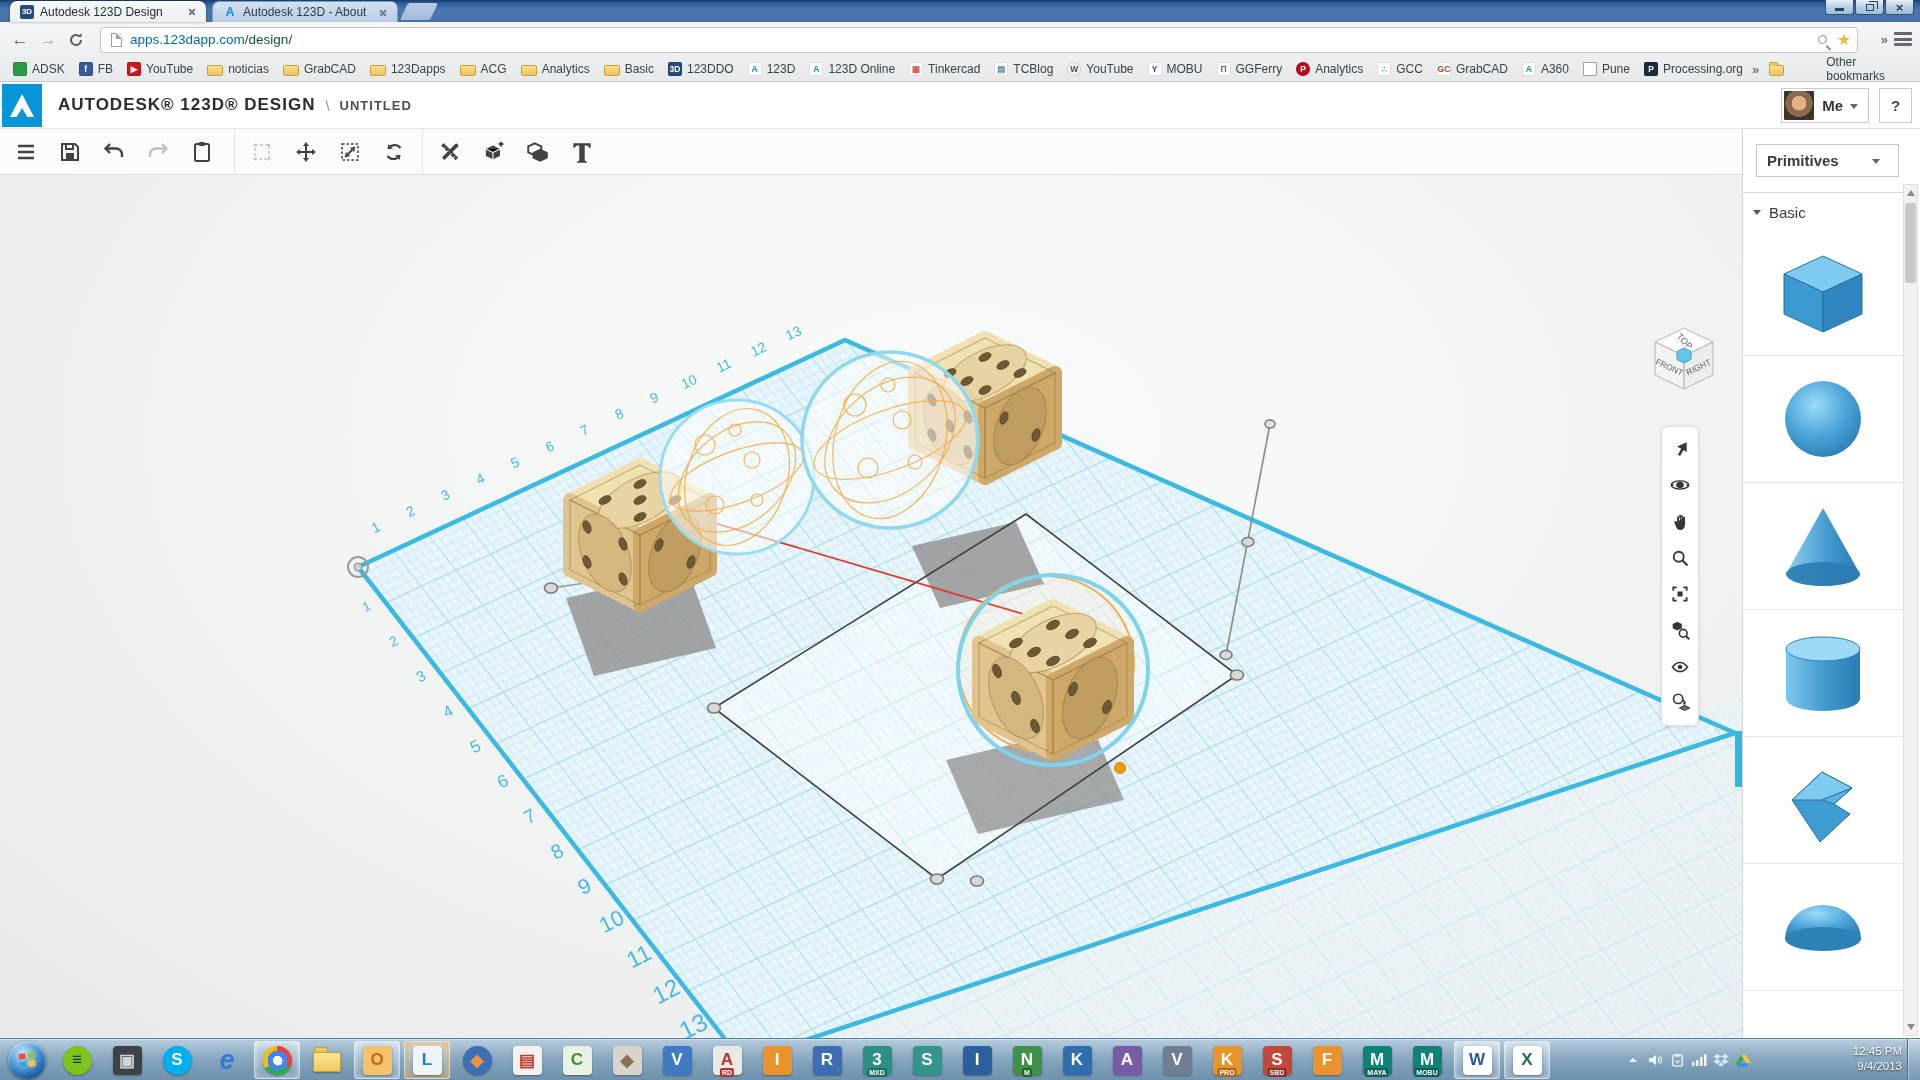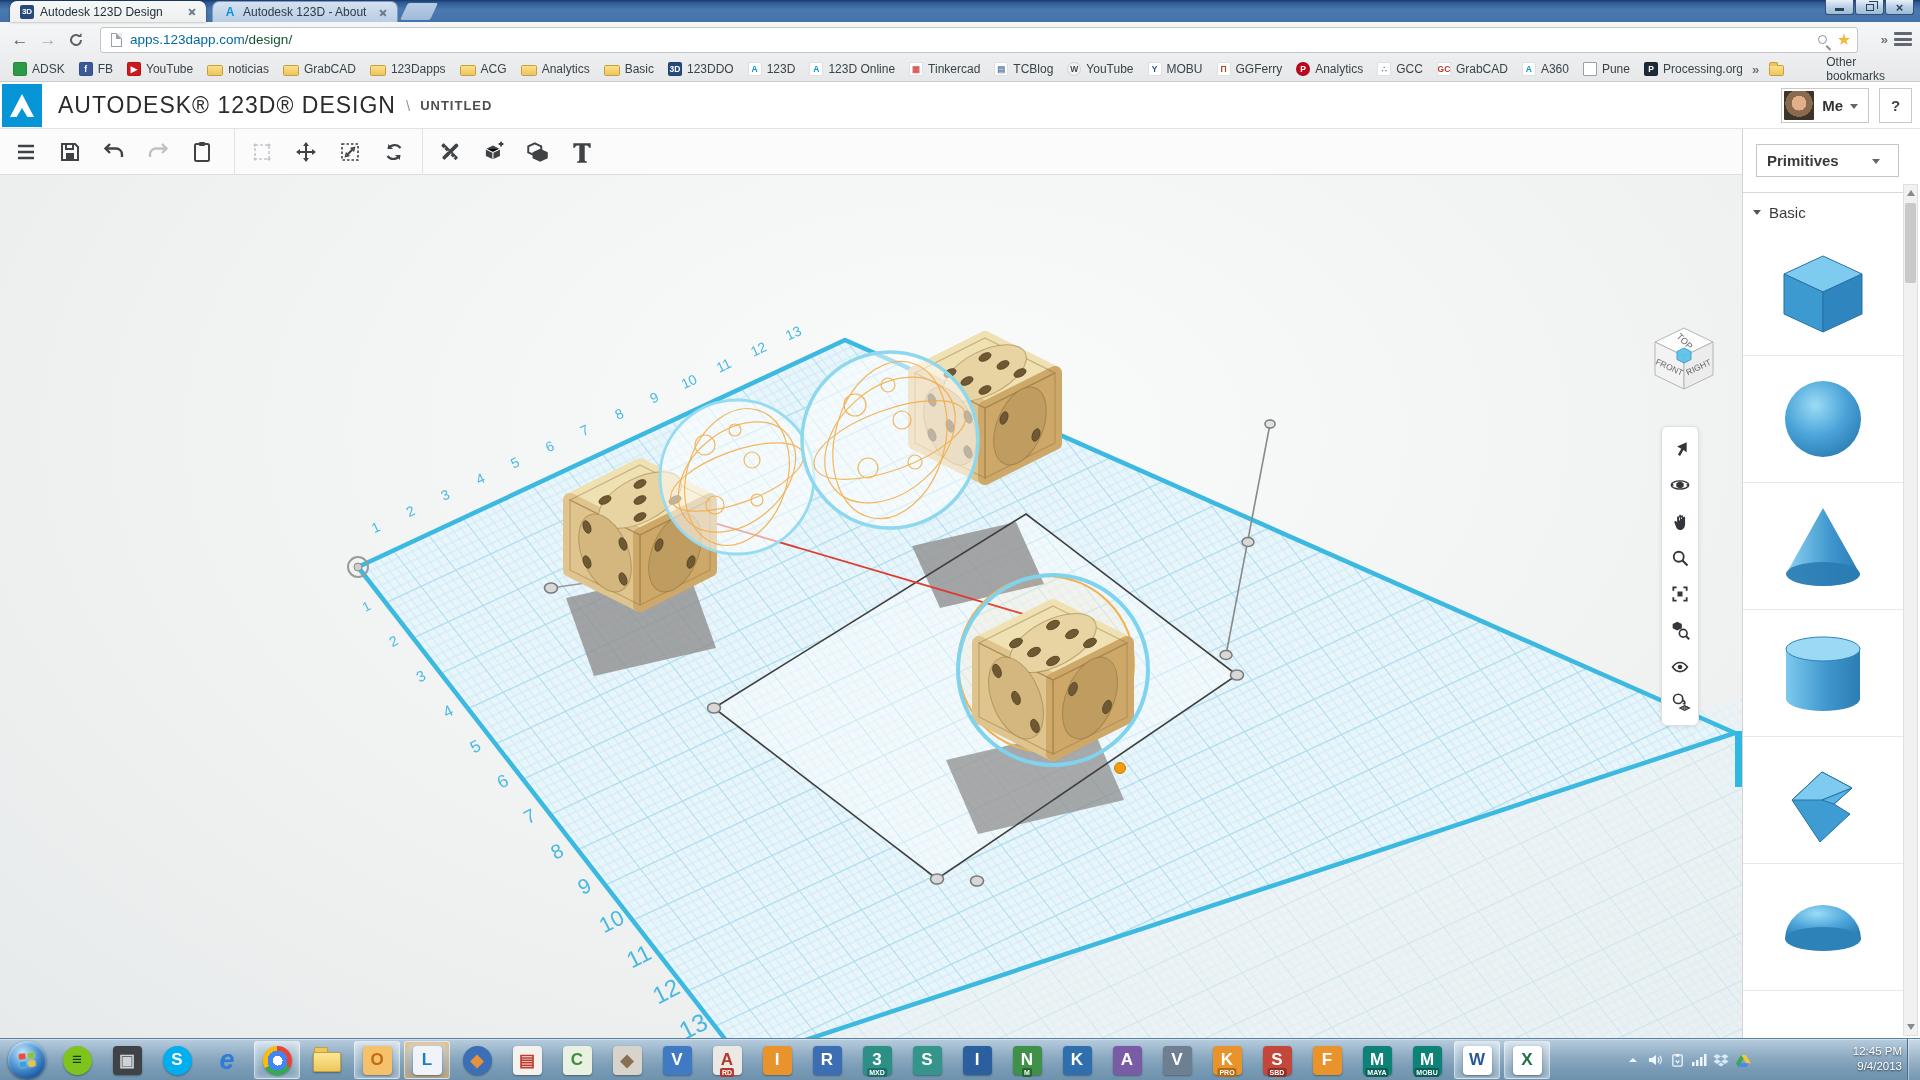--- a/index.html
+++ b/index.html
@@ -81,21 +81,21 @@
   .other-bm .ob-folder { margin-right:6px; }
 
   
   .appheader { position:absolute; left:0; top:82px; width:1920px; height:47px; background:#fff;
     border-bottom:1px solid #e3e3e3; display:flex; align-items:center; }
   .adsk-logo { width:40px; height:43px; background:#0696D7; margin:0 16px 0 2px; position:relative; }
   .adsk-logo::before { content:""; position:absolute; left:8px; top:10px; border-left:12px solid transparent;
     border-right:12px solid transparent; border-bottom:23px solid #fff; }
   .adsk-logo::after { content:""; position:absolute; left:14px; top:24px; border-left:6px solid transparent;
     border-right:6px solid transparent; border-bottom:10px solid #0696D7; }
-  .brand { font-size:23px; font-weight:normal; color:#2b2b2b; letter-spacing:1px; }
+  .brand { font-size:17px; font-weight:bold; color:#2b2b2b; letter-spacing:1px; }
   .brand-sep { color:#9a9a9a; font-size:15px; margin:0 10px; }
   .doc-title { font-size:13px; font-weight:bold; color:#4e4e4e; letter-spacing:1px; }
   .hdr-right { margin-left:auto; display:flex; align-items:center; margin-right:8px; }
   .me-btn { display:flex; align-items:center; border:1px solid #c9c9c9; background:#fff; height:35px; padding:2px; }
   .avatar { width:30px; height:29px; border-radius:1px; margin-right:8px;
     background:radial-gradient(circle at 50% 42%, #e2b088 0 32%, #8a6a4e 33% 60%, #3c332b 61%); }
   .me-label { font-size:15px; font-weight:bold; color:#333; }
   .caret-down { width:0; height:0; border-left:4.5px solid transparent; border-right:4.5px solid transparent;
     border-top:5.5px solid #666; margin:2px 8px 0 7px; }
   .help-btn { width:33px; height:35px; border:1px solid #c9c9c9; background:#fff; margin-left:10px;

